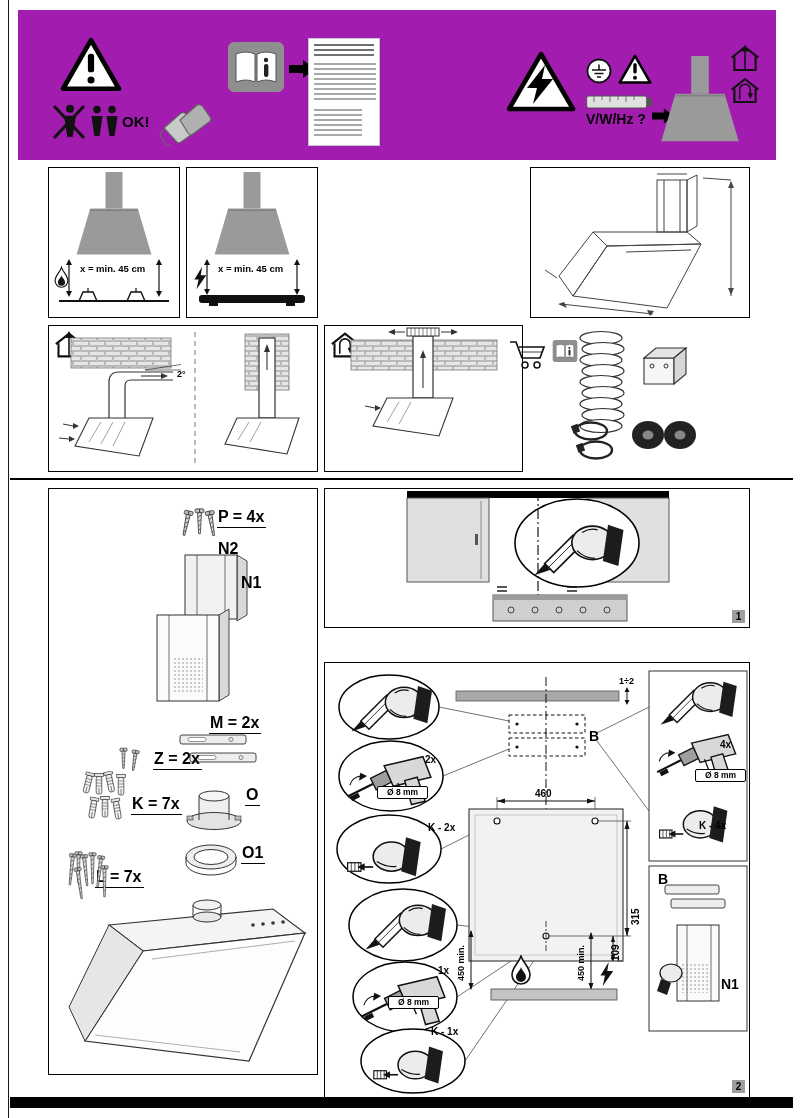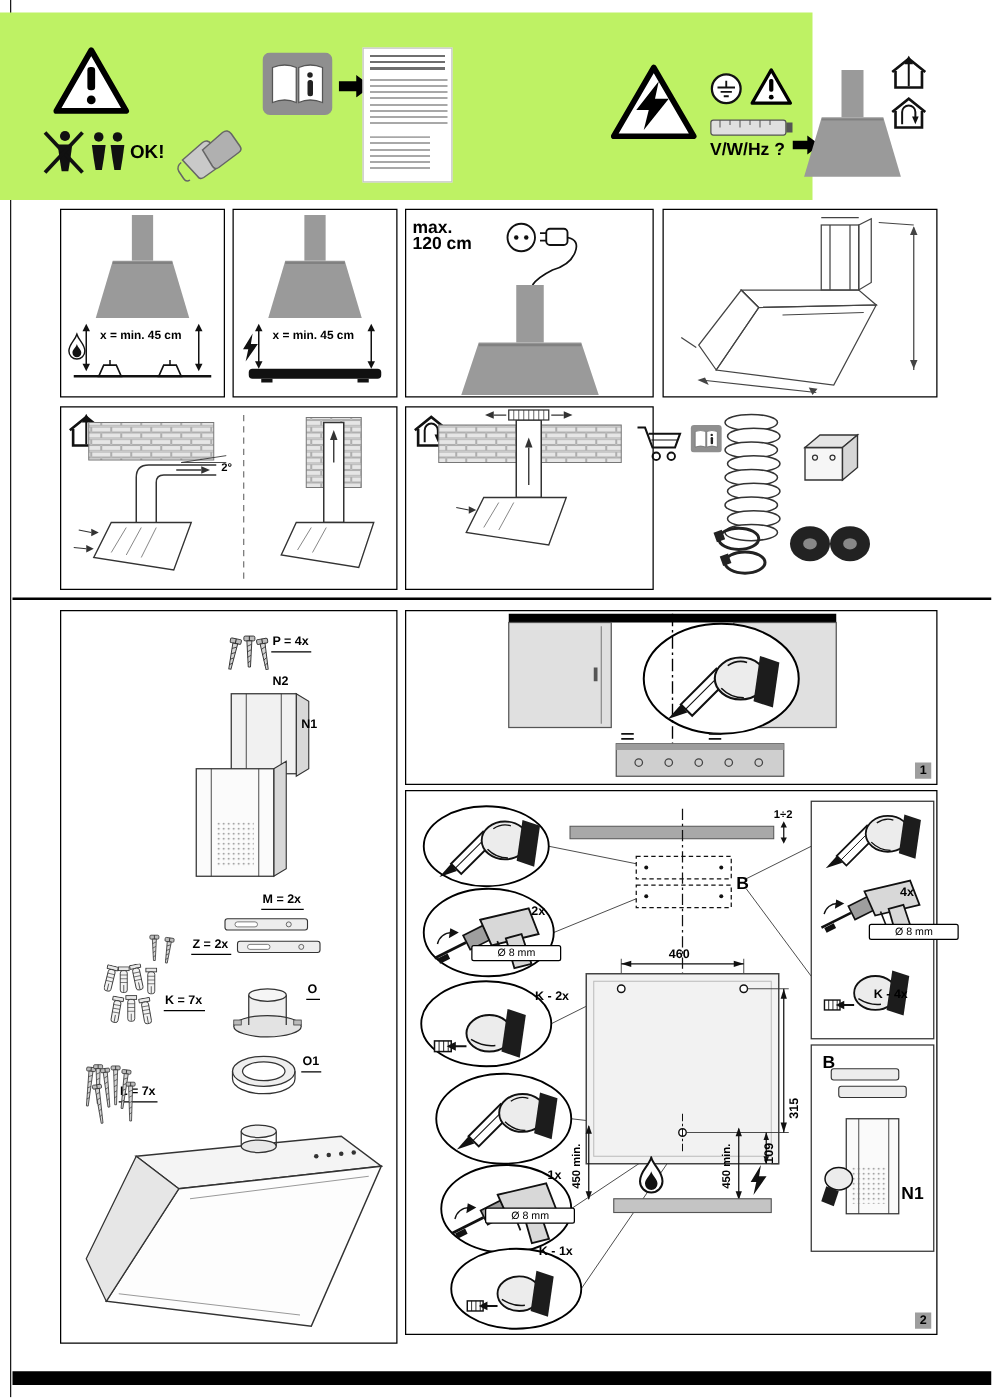--- a/index.html
+++ b/index.html
@@ -4,24 +4,24 @@
 <style>
 *{margin:0;padding:0;box-sizing:border-box}
 body{background:#fff;font-family:"Liberation Sans","DejaVu Sans",sans-serif}
 #page{position:relative;width:802px;height:1118px;background:#fff;overflow:hidden}
 svg{display:block}
 .abs{position:absolute}
 .panel{position:absolute;border:1.2px solid #000;background:#fff}
 .lbl{position:absolute;font-weight:700;color:#000;white-space:nowrap;line-height:1}
 .u{border-bottom:1.6px solid #000;padding:0 2px 2px 1px}
 .rot{transform:rotate(-90deg);transform-origin:0 0}
-.dim-box{position:absolute;border:1px solid #000;border-radius:2px;background:#fff;font-size:8.5px;font-weight:400;padding:1px 20px;line-height:1;white-space:nowrap}
+.dim-box{position:absolute;border:1px solid #000;border-radius:2px;background:#fff;font-size:8.5px;font-weight:700;padding:1px 9px;line-height:1;white-space:nowrap}
 .badge{position:absolute;width:13px;height:13px;background:#9e9e9e;display:flex;align-items:center;justify-content:center;font-size:10px;font-weight:700;color:#000}
 .doc-text{position:absolute;background:repeating-linear-gradient(to bottom,#a8a8a8 0 1.5px,transparent 1.5px 5px)}
-.s9{font-size:9px}.s95{font-size:9.5px}.s10{font-size:10px}.s11{font-size:14px}.s12{font-size:10px}.s15{font-size:15px}
+.s9{font-size:9px}.s95{font-size:9.5px}.s10{font-size:10px}.s11{font-size:14px}.s12{font-size:16px}.s15{font-size:15px}
 </style>
 </head>
 <body>
 
 <svg width="0" height="0" style="position:absolute" aria-hidden="true">
 <defs>
 <pattern id="brick" width="16" height="10" patternUnits="userSpaceOnUse">
   <rect width="16" height="10" fill="#f3f3f3"></rect>
   <rect x="0.5" y="0.5" width="15" height="4" fill="#e6e6e6" stroke="#999" stroke-width="0.6"></rect>
   <rect x="-7.5" y="5.5" width="15" height="4" fill="#e6e6e6" stroke="#999" stroke-width="0.6"></rect>
@@ -125,21 +125,21 @@
   <polygon points="50,10 62,14 58,42 46,38" fill="#1c1c1c"></polygon>
 </symbol>
 </defs>
 </svg>
 
 <div id="page">
 
   <div class="abs" style="left:8px;top:0;width:1px;height:1118px;background:#1a1a1a"></div>
   <div class="abs" style="left:10px;top:1097px;width:783px;height:11px;background:#000"></div>
 
-  <div class="abs" style="left:0;top:10px;width:650px;height:150px;background:#bef264">
+  <div class="abs" style="left:18px;top:10px;width:758px;height:150px;background:#a21caf">
     <svg class="abs" style="left:42px;top:26px" width="62" height="58" viewBox="0 0 60 54">
         <use href="#sym-warn"></use>
       </svg>
 
     <svg class="abs" style="left:32px;top:90px" width="38" height="42" viewBox="0 0 38 42">
       <use href="#sym-person" x="12" y="4" width="16" height="34"></use>
       <line x1="4" y1="6" x2="34" y2="38" stroke="#111" stroke-width="3"></line>
       <line x1="34" y1="6" x2="4" y2="38" stroke="#111" stroke-width="3"></line>
     </svg>
 
@@ -239,36 +239,20 @@
       <polygon points="107,97 113,97 110,91" fill="#111"></polygon>
       <polygon points="107,121 113,121 110,127" fill="#111"></polygon>
       <use href="#sym-bolt" x="6" y="98" width="14" height="24"></use>
       <rect x="12" y="127" width="106" height="8" rx="3" fill="#111"></rect>
       <rect x="22" y="135" width="9" height="3" fill="#111"></rect>
       <rect x="99" y="135" width="9" height="3" fill="#111"></rect>
     </svg>
     <span class="lbl s95" style="left:31px;top:96px">x = min. 45 cm</span>
   </div>
 
-  <div class="panel" style="left:324px;top:167px;width:199px;height:151px">
-    <span class="lbl s11" style="left:5px;top:6px">max.</span>
-    <span class="lbl s11" style="left:5px;top:19px">120 cm</span>
-    <svg class="abs" style="left:0;top:0" width="197" height="149" viewBox="0 0 197 149">
-      <circle cx="92" cy="22" r="11" fill="#fff" stroke="#111" stroke-width="1.5"></circle>
-      <circle cx="88" cy="22" r="1.8" fill="#111"></circle>
-      <circle cx="96" cy="22" r="1.8" fill="#111"></circle>
-      <rect x="112" y="15" width="17" height="13" rx="3" fill="#fff" stroke="#111" stroke-width="1.5"></rect>
-      <line x1="107" y1="18.5" x2="112" y2="18.5" stroke="#111" stroke-width="1.5"></line>
-      <line x1="107" y1="24.5" x2="112" y2="24.5" stroke="#111" stroke-width="1.5"></line>
-      <path d="M129,22 q10,2 6,12 t-18,14 q-12,6 -16,12" fill="none" stroke="#111" stroke-width="1.4"></path>
-      <rect x="88" y="60" width="22" height="46" fill="#9a9a9a"></rect>
-      <polygon points="58,106 140,106 154,148 44,148" fill="#9a9a9a"></polygon>
-      <line x1="58" y1="108" x2="140" y2="108" stroke="#818181" stroke-width="2"></line>
-    </svg>
-  </div>
 
   <div class="panel" style="left:530px;top:167px;width:220px;height:151px">
     <svg class="abs" style="left:0;top:0" width="218" height="149" viewBox="0 0 218 149">
       <g stroke="#444" fill="none" stroke-width="1">
         <rect x="126" y="12" width="30" height="52"></rect>
         <line x1="133" y1="12" x2="133" y2="64"></line>
         <line x1="149" y1="12" x2="149" y2="64"></line>
         <polygon points="156,12 166,7 166,58 156,64"></polygon>
         <polygon points="62,64 156,64 170,76 76,78"></polygon>
         <polygon points="76,78 170,76 136,140 42,128"></polygon>
@@ -506,21 +490,21 @@
       <circle cx="210" cy="121" r="3" fill="none" stroke="#444" stroke-width="1"></circle>
       <circle cx="234" cy="121" r="3" fill="none" stroke="#444" stroke-width="1"></circle>
       <circle cx="258" cy="121" r="3" fill="none" stroke="#444" stroke-width="1"></circle>
       <circle cx="282" cy="121" r="3" fill="none" stroke="#444" stroke-width="1"></circle>
     </svg>
     <div class="badge" style="right:4px;bottom:4px">
         <span>1</span>
       </div>
   </div>
 
-  <div class="panel" style="left:324px;top:632px;width:426px;height:436px">
+  <div class="panel" style="left:324px;top:662px;width:426px;height:436px">
     <svg class="abs" style="left:0;top:0" width="424" height="434" viewBox="0 0 424 434">
 
       <g stroke="#333" stroke-width="0.7">
         <line x1="114" y1="44" x2="184" y2="58"></line>
         <line x1="118" y1="113" x2="184" y2="86"></line>
         <line x1="116" y1="186" x2="172" y2="158"></line>
         <line x1="132" y1="262" x2="219" y2="272"></line>
         <line x1="132" y1="334" x2="219" y2="276"></line>
         <line x1="140" y1="398" x2="221" y2="280"></line>
         <line x1="272" y1="70" x2="324" y2="44"></line>

